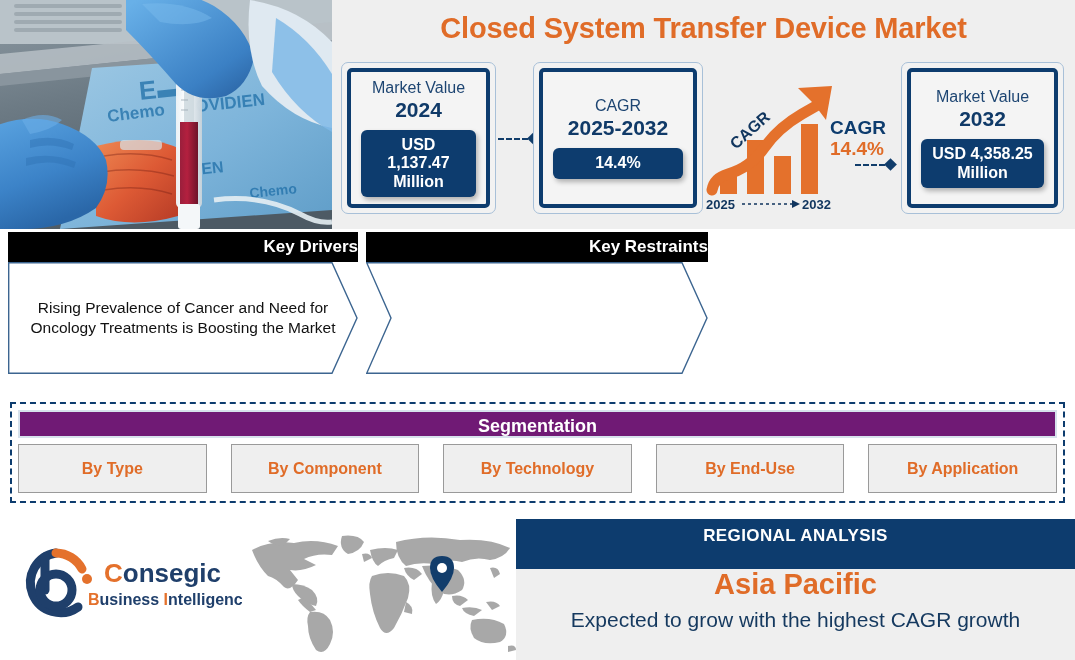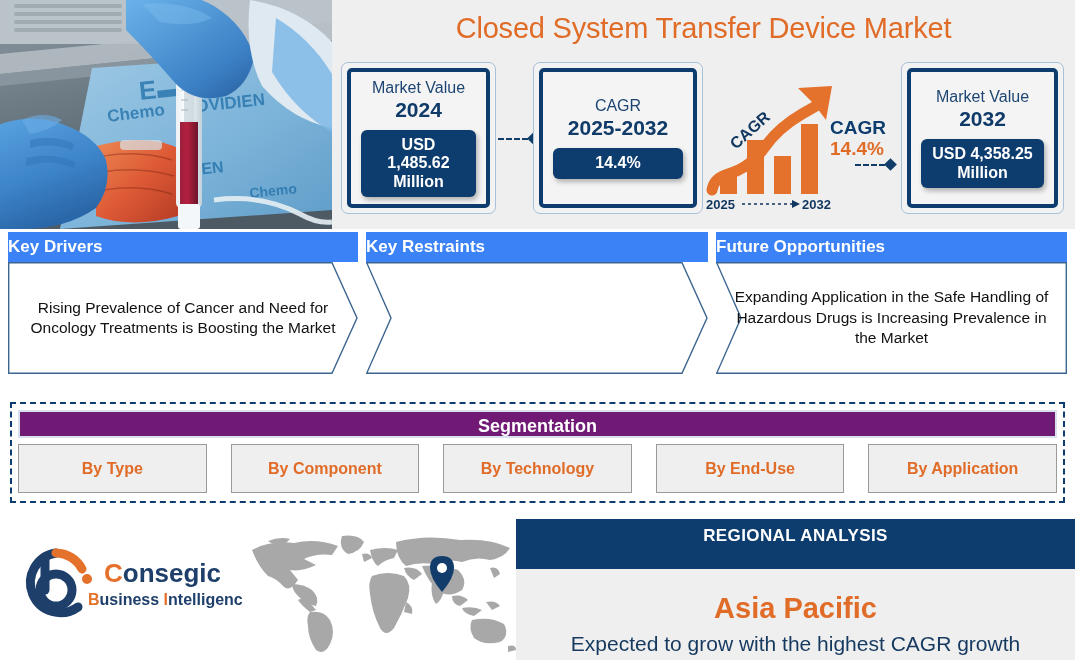--- a/index.html
+++ b/index.html
@@ -19,21 +19,21 @@
   }
   .photo {
     position: absolute; left: 0; top: 0; width: 332px; height: 229px;
     overflow: hidden; background: #5f6e78;
   }
   .photo svg { display: block; width: 332px; height: 229px; }
 
   .title {
     position: absolute; left: 332px; top: 12px; width: 743px;
     text-align: center;
-    font-size: 29px; font-weight: normal; color: #e06c28;
+    font-size: 29px; font-weight: bold; color: #e06c28;
     font-family: "Liberation Sans Narrow", "Liberation Sans", sans-serif;
     letter-spacing: -0.2px;
     white-space: nowrap;
   }
 
   
   .card {
     position: absolute;
     border: 1px solid #a8c0d8;
     border-radius: 7px;
@@ -86,22 +86,22 @@
   
   .cagr-graphic { position: absolute; left: 706px; top: 80px; width: 150px; height: 132px; }
   .cagr-graphic svg { display: block; }
   .cagr-text { position: absolute; left: 830px; top: 118px; width: 70px; text-align: left; }
   .cagr-text .lbl { font-size: 19px; font-weight: bold; color: #0d3c6e; line-height: 1.05; }
   .cagr-text .val { font-size: 19px; font-weight: bold; color: #e06c28; line-height: 1.15; }
 
   
   .kpbox { position: absolute; }
   .kp-head {
-    background: #3b82f6; color: #fff;
-    font-size: 17px; font-weight: bold; text-align: left;
+    background: #000000; color: #fff;
+    font-size: 17px; font-weight: bold; text-align: right;
     line-height: 30px; height: 30px;
   }
   .kp-body {
     position: relative;
     height: 112px;
     background: #ffffff;
     display: flex; align-items: center; justify-content: center;
     font-size: 15.5px; color: #111111; text-align: center; line-height: 1.32;
     padding: 4px 16px;
   }
@@ -143,21 +143,21 @@
   .map svg { display: block; }
 
   .regional { position: absolute; left: 516px; top: 519px; width: 559px; height: 141px; background: #efefef; }
   .reg-head {
     background: #0d3c6e; color: #ffffff;
     font-size: 17px; font-weight: bold; letter-spacing: 0.4px;
     text-align: center; line-height: 33px; height: 50px;
   }
   .reg-region {
     text-align: center; color: #e06c28; font-weight: bold;
-    font-size: 29px; margin-top: 24px; line-height: 1.1;
+    font-size: 29px; line-height: 1.1;
     font-family: "Liberation Sans Narrow", "Liberation Sans", sans-serif;
   }
   .reg-sub {
     text-align: center; color: #15395f; font-size: 21px; margin-top: 7px;
   }
 </style>
 </head>
 <body>
 
 <div class="page">
@@ -268,21 +268,21 @@
         <path d="M214 200 Q262 194 300 214 Q318 224 332 222" stroke="#e6eef3" stroke-width="5" fill="none" opacity="0.9"></path>
       </svg>
     </div>
 
     <div class="title">Closed System Transfer Device Market</div>
 
     <div class="card" id="card1">
       <div class="card-inner">
         <div class="card-label">Market Value</div>
         <div class="card-year">2024</div>
-        <div class="card-chip">USD 1,485.62 Million</div>
+        <div class="card-chip">USD 1,137.47 Million</div>
       </div>
     </div>
 
     <div class="connector" id="conn1">
       <span class="dash"></span>
       <span class="diamond"></span>
     </div>
 
     <div class="card" id="card2">
       <div class="card-inner">
@@ -343,29 +343,20 @@
 
   <div class="kpbox" id="kp2">
     <div class="kp-head">Key Restraints</div>
     <div class="kp-body">
       <svg class="kp-chev" viewBox="0 0 342 112" preserveAspectRatio="none" xmlns="http://www.w3.org/2000/svg" aria-hidden="true">
         <path d="M0.7 0.7 L316 0.7 L341 56 L316 111.3 L0.7 111.3 L25 56 Z" fill="#ffffff" stroke="#3c6590" stroke-width="1.4"></path>
       </svg>
     </div>
   </div>
 
-  <div class="kpbox" id="kp3">
-    <div class="kp-head">Future Opportunities</div>
-    <div class="kp-body">
-      <svg class="kp-chev" viewBox="0 0 351 112" preserveAspectRatio="none" xmlns="http://www.w3.org/2000/svg" aria-hidden="true">
-        <path d="M0.7 0.7 L350.3 0.7 L350.3 111.3 L0.7 111.3 L25 56 Z" fill="#ffffff" stroke="#3c6590" stroke-width="1.4"></path>
-      </svg>
-      <span class="txt">Expanding Application in the Safe Handling of Hazardous Drugs is Increasing Prevalence in the Market</span>
-    </div>
-  </div>
 
   <div class="segwrap">
     <div class="seg-head">Segmentation</div>
     <div class="seg-items">
       <div class="seg-item">By Type</div>
       <div class="seg-item">By Component</div>
       <div class="seg-item">By Technology</div>
       <div class="seg-item">By End-Use</div>
       <div class="seg-item">By Application</div>
     </div>

